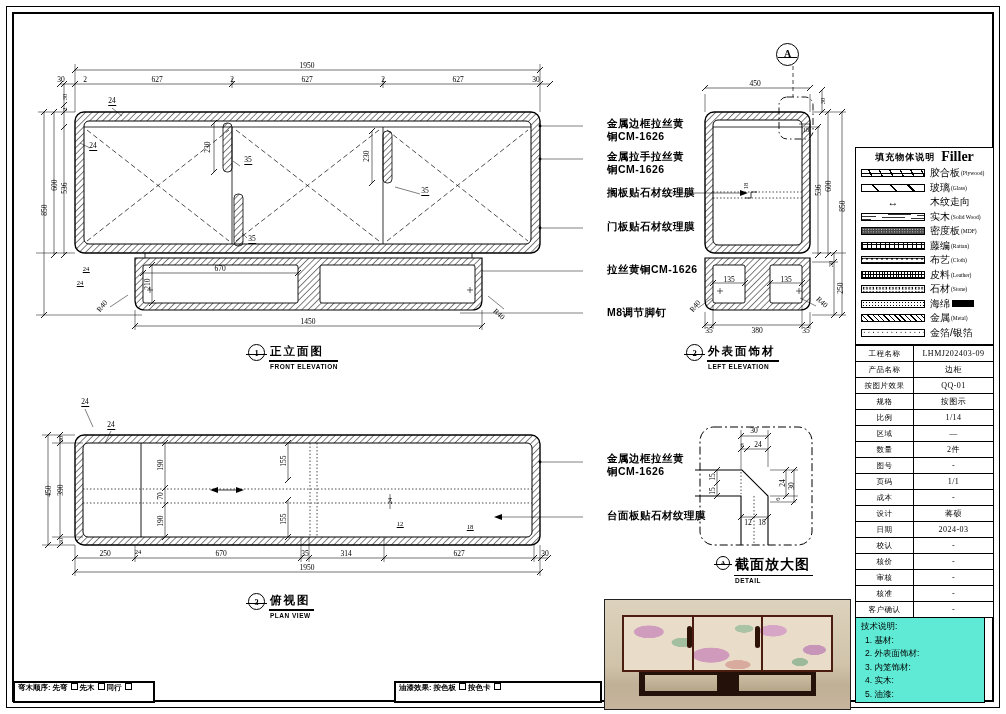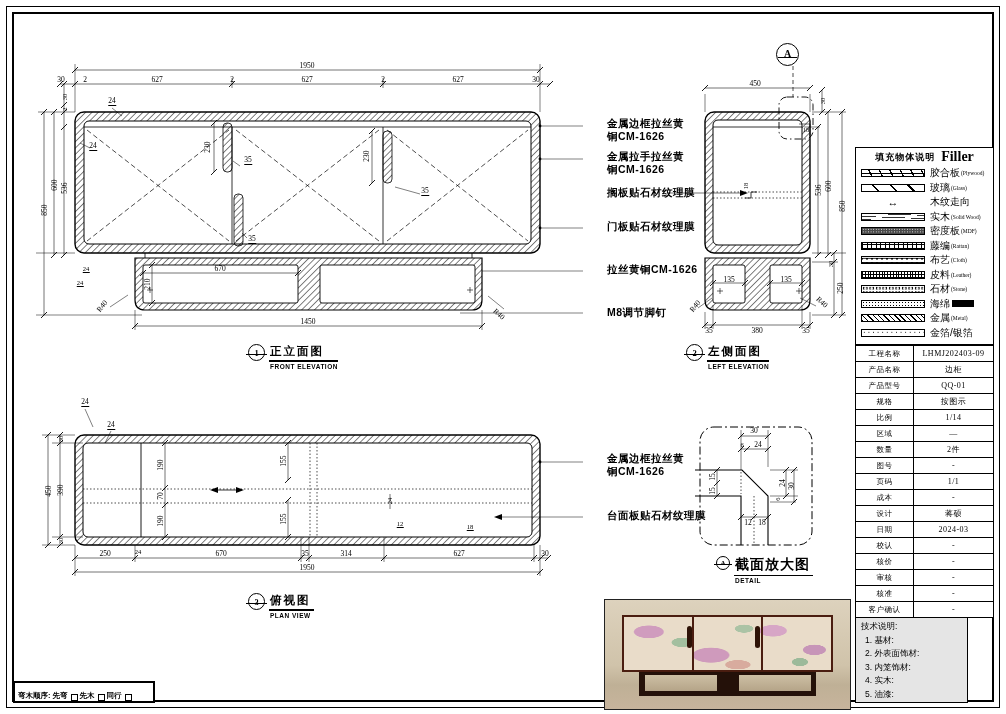--- a/index.html
+++ b/index.html
@@ -50,24 +50,24 @@
   .p-metal{background-image:repeating-linear-gradient(45deg,#000 0 1px,transparent 1px 3.8px);}
   .p-foil{background-image:radial-gradient(#000 26%,transparent 28%);background-size:4.6px 4.6px;}
   
   .tb{position:absolute;left:855px;top:345px;width:139px;border:1px solid #000;box-sizing:border-box;background:#fff;}
   .tb-row{display:grid;grid-template-columns:58px 1fr;height:15px;border-bottom:1px solid #000;}
   .tb-row:last-child{border-bottom:none;}
   .tb-l,.tb-v{display:flex;align-items:center;justify-content:center;font-size:7.5px;letter-spacing:.5px;overflow:hidden;white-space:nowrap;}
   .tb-l{border-right:1px solid #000;}
   .tb-v{font-family:"Liberation Serif",serif;font-size:8px;}
   
-  .tech{position:absolute;left:855px;top:617px;width:113px;height:86px;border:1px solid #000;box-sizing:border-box;padding:2px 5px;background:#e5e5e5;}
+  .tech{position:absolute;left:855px;top:617px;width:130px;height:86px;border:1px solid #000;box-sizing:border-box;padding:2px 5px;background:#5eead4;}
   .tech div{font-size:8.5px;line-height:13.5px;white-space:nowrap;}
   
-  .fbox{position:absolute;top:681px;height:22px;border:2px solid #000;box-sizing:border-box;display:flex;align-items:flex-end;font:bold 7.5px "Liberation Sans",sans-serif;padding:0 3px;background:#fff;white-space:nowrap;}
+  .fbox{position:absolute;top:681px;height:22px;border:2px solid #000;box-sizing:border-box;display:flex;align-items:flex-start;font:bold 7.5px "Liberation Sans",sans-serif;padding:0 3px;background:#fff;white-space:nowrap;}
   .fbox span{margin-right:2px;}
   .chk{display:inline-block;width:7px;height:7px;border:1.3px solid #000;box-sizing:border-box;margin:0 5px 0 1px;flex:none;}
   
   .photo{position:absolute;left:604px;top:599px;width:247px;height:111px;border:1px solid #222;box-sizing:border-box;background:linear-gradient(180deg,#ddd2bd 0%,#d0c3aa 60%,#bfb096 78%,#c7b49c 100%);overflow:hidden;}
   .ph-body{position:absolute;left:17px;right:17px;top:15px;height:57px;border:2px solid #4a1d10;box-sizing:border-box;background-color:#e9dcc9;background-image:
     radial-gradient(ellipse 26px 11px at 12% 28%,#d09cbe 0 55%,transparent 60%),
     radial-gradient(ellipse 32px 13px at 42% 72%,#cf9abc 0 55%,transparent 60%),
     radial-gradient(ellipse 24px 10px at 72% 26%,#d7a6c6 0 55%,transparent 60%),
     radial-gradient(ellipse 20px 9px at 92% 62%,#c795b8 0 55%,transparent 60%),
     radial-gradient(ellipse 18px 8px at 28% 48%,#a3bf9f 0 55%,transparent 60%),
@@ -253,21 +253,21 @@
   <div class="vtitle" style="left:248px;top:344px">
     <span class="vmark">1</span>
     <span class="vcol">
         <span class="vname">正立面图</span>
         <span class="vsub">FRONT ELEVATION</span>
       </span>
   </div>
   <div class="vtitle" style="left:686px;top:344px">
     <span class="vmark">2</span>
     <span class="vcol">
-        <span class="vname">左侧面图</span>
+        <span class="vname">外表面饰材</span>
         <span class="vsub">LEFT ELEVATION</span>
       </span>
   </div>
   <div class="vtitle" style="left:248px;top:593px">
     <span class="vmark">3</span>
     <span class="vcol">
         <span class="vname">俯视图</span>
         <span class="vsub">PLAN VIEW</span>
       </span>
   </div>
@@ -347,21 +347,21 @@
   <div class="tb">
     <div class="tb-row">
         <span class="tb-l">工程名称</span>
         <span class="tb-v">LHMJ202403-09</span>
       </div>
     <div class="tb-row">
         <span class="tb-l">产品名称</span>
         <span class="tb-v">边柜</span>
       </div>
     <div class="tb-row">
-        <span class="tb-l">产品型号</span>
+        <span class="tb-l">按图片效果</span>
         <span class="tb-v">QQ-01</span>
       </div>
     <div class="tb-row">
         <span class="tb-l">规格</span>
         <span class="tb-v">按图示</span>
       </div>
     <div class="tb-row">
         <span class="tb-l">比例</span>
         <span class="tb-v">1/14</span>
       </div>
@@ -424,20 +424,27 @@
     <div style="padding-left:4px">5. 油漆:</div>
   </div>
 
   <div class="fbox" style="left:13px;width:142px">
     <span>弯木顺序:</span>
     <span>先弯</span>
       <span class="chk"></span>
     <span>先木</span>
       <span class="chk"></span>
     <span>同行</span>
+      <span class="chk"></span>
+  </div>
+  <div class="fbox" style="left:394px;width:208px">
+    <span>油漆效果:</span>
+    <span>按色板</span>
+      <span class="chk"></span>
+    <span>按色卡</span>
       <span class="chk"></span>
   </div>
 
   <div class="photo">
     <div class="ph-body">
       <div class="ph-div" style="left:33%"></div>
       <div class="ph-div" style="left:66%"></div>
       <div class="ph-h" style="left:30.5%"></div>
       <div class="ph-h" style="left:63.5%"></div>
     </div>

